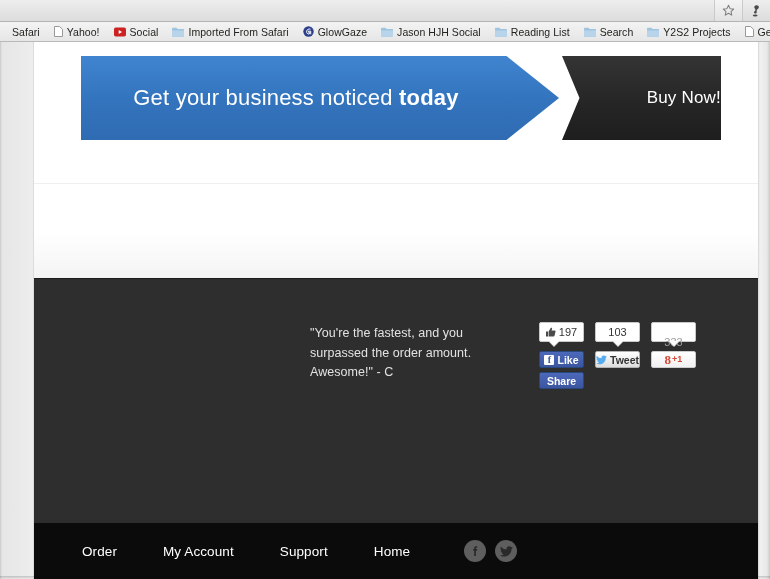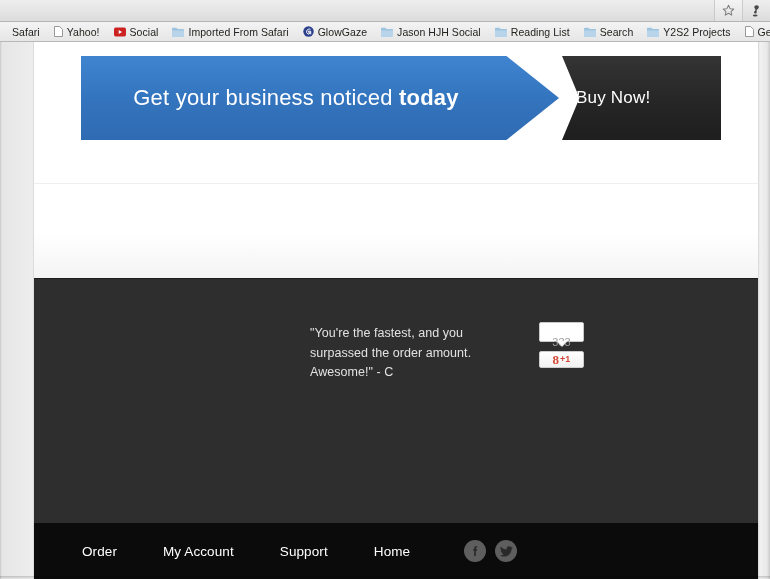--- a/index.html
+++ b/index.html
@@ -165,21 +165,21 @@
   .banner-blue-text b { font-weight: bold; }
   .banner-dark {
     position: absolute;
     left: 481px; top: 0;
     width: 159px; height: 84px;
     background: linear-gradient(to bottom, #343434 0%, #262626 55%, #1e1e1e 100%);
     -webkit-clip-path: polygon(0 0, 100% 0, 100% 100%, 0 100%, 11% 50%);
     clip-path: polygon(0 0, 100% 0, 100% 100%, 0 100%, 11% 50%);
     display: flex;
     align-items: center;
-    justify-content: flex-start;
+    justify-content: flex-end;
   }
   .banner-dark-text {
     color: #ffffff;
     font-size: 17px;
     letter-spacing: .2px;
     margin-left: 14px;
     white-space: nowrap;
   }
 
   .divider-line {
@@ -553,21 +553,52 @@
 
       <div class="dark-section">
 
 
         <div class="testimonial-col-2">
           <p class="testimonial-text">"You're the fastest, and you surpassed the order amount. Awesome!" - C</p>
         </div>
 
         <div class="social-col">
 
-
+          <div class="share-unit">
+            <div class="bubble">
+              <span class="bubble-thumb">
+                <svg width="10" height="10" viewBox="0 0 10 10">
+                  <path d="M0 4.4 H2 V9.6 H0 Z" fill="#4a4a4a"></path>
+                  <path d="M2.6 4.4 L4.7 1 C5.3 0.2 6.4 0.8 6.1 1.7 L5.5 3.6 H8.6 C9.3 3.6 9.7 4.2 9.5 4.8 L8.6 8.6 C8.4 9.2 8 9.6 7.4 9.6 H2.6 Z" fill="#4a4a4a"></path>
+                </svg>
+              </span>
+              <span class="bubble-count">197</span>
+            </div>
+            <div class="btn-like">
+              <span class="fb-f">f</span>
+              <span class="btn-like-label">Like</span>
+            </div>
+            <div class="btn-share">
+              <span class="btn-share-label">Share</span>
+            </div>
+          </div>
+
+          <div class="share-unit">
+            <div class="bubble center">
+              <span class="bubble-count">103</span>
+            </div>
+            <div class="btn-tweet">
+              <span>
+                <svg width="11" height="10" viewBox="0 0 12 10">
+                  <path d="M12 1.2 a4.8 4.8 0 0 1-1.4.4 2.4 2.4 0 0 0 1.1-1.3 4.8 4.8 0 0 1-1.5.6 2.4 2.4 0 0 0-4.1 2.2A6.8 6.8 0 0 1 .8.6a2.4 2.4 0 0 0 .7 3.2A2.4 2.4 0 0 1 .5 3.5a2.4 2.4 0 0 0 1.9 2.4 2.4 2.4 0 0 1-1.1 0 2.4 2.4 0 0 0 2.2 1.7A4.8 4.8 0 0 1 0 8.6a6.8 6.8 0 0 0 3.7 1.1c4.5 0 7-3.8 7-7v-.3A5 5 0 0 0 12 1.2z" fill="#55acee"></path>
+                </svg>
+              </span>
+              <span class="btn-tweet-label">Tweet</span>
+            </div>
+          </div>
 
           <div class="share-unit">
             <div class="bubble center">
               <span class="bubble-count gray">333</span>
             </div>
             <div class="btn-gplus">
               <span class="gplus-g">8</span>
               <span class="gplus-plus">+1</span>
             </div>
           </div>

